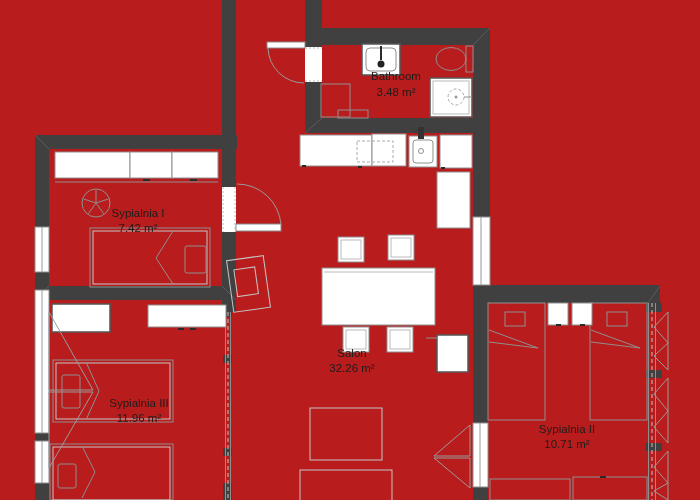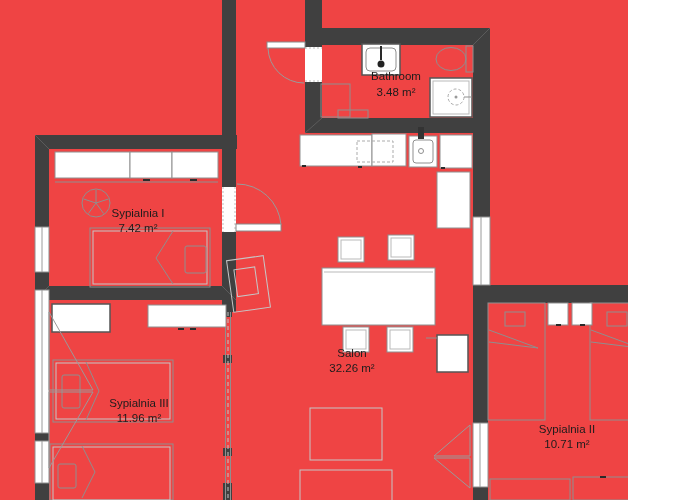--- a/index.html
+++ b/index.html
@@ -1,16 +1,16 @@
 <!DOCTYPE html>
 <html><head>
 <meta charset="utf-8">
 <style>
   html,body{margin:0;padding:0;background:#fff;}
-  #stage{position:relative;width:628px;height:500px;background:#ef4444;overflow:hidden;
+  #stage{position:relative;width:700px;height:500px;background:#b91c1c;overflow:hidden;
          font-family:"Liberation Sans",sans-serif;}
   svg{display:block;}
   .wall{fill:#404040;stroke:none;}
   .miter{stroke:#5b5b5b;stroke-width:1;}
   .win{fill:#ffffff;stroke:#8f8f8f;stroke-width:1;}
   .winline{stroke:#9a9a9a;stroke-width:1;fill:none;}
   .glassline{stroke:#8f8f8f;stroke-width:1;fill:none;}
   .glassdash{stroke:#c4c4c4;stroke-width:1;stroke-dasharray:4 3;fill:none;}
   .furn{fill:#ffffff;stroke:#8f8f8f;stroke-width:1;}
   .furn-n{fill:none;stroke:#8f8f8f;stroke-width:1;}

